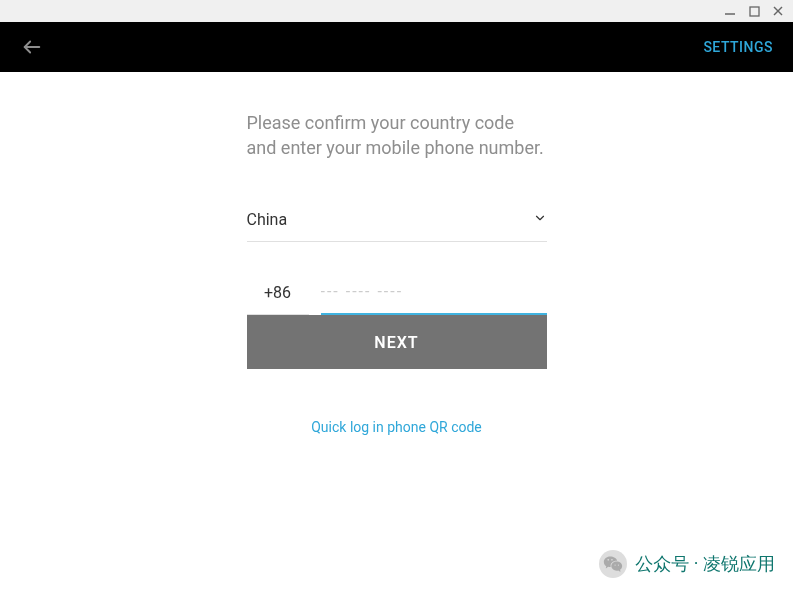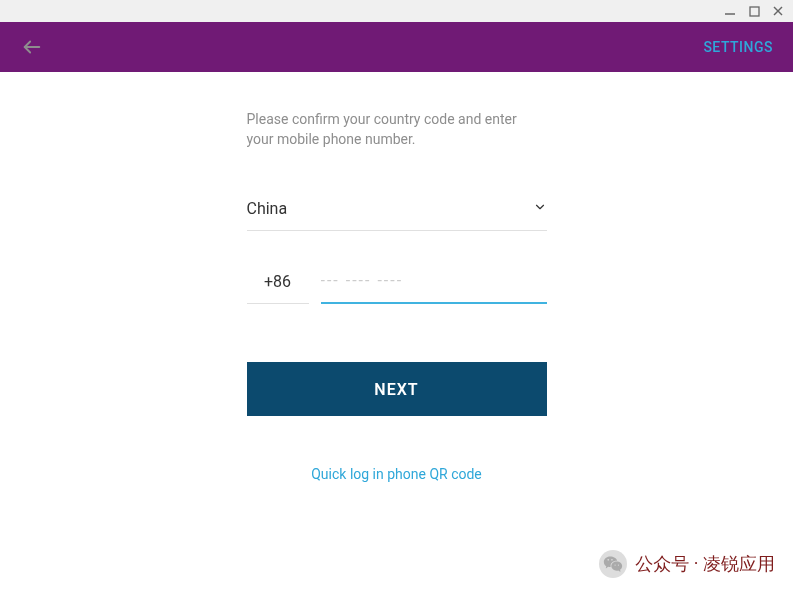--- a/index.html
+++ b/index.html
@@ -36,21 +36,21 @@
       cursor: pointer;
       color: #666;
     }
     
     .header {
       height: 50px;
       display: flex;
       justify-content: space-between;
       align-items: center;
       padding: 0 20px;
-      background: #701a75;
+      background: #000000;
     }
     
     .back-btn {
       width: 24px;
       height: 24px;
       display: flex;
       align-items: center;
       justify-content: center;
       cursor: pointer;
       color: #8e8e8e;
@@ -70,21 +70,21 @@
     }
     
     .title {
       font-size: 20px;
       font-weight: 600;
       color: #222;
       margin-bottom: 14px;
     }
     
     .subtitle {
-      font-size: 14px;
+      font-size: 18px;
       color: #8e8e8e;
       line-height: 1.4;
       margin-bottom: 50px;
     }
     
     .country-select {
       display: flex;
       justify-content: space-between;
       align-items: flex-start;
       padding-bottom: 12px;
@@ -98,21 +98,20 @@
       color: #333;
     }
     
     .chevron {
       color: #8e8e8e;
     }
     
     .phone-row {
       display: flex;
       gap: 12px;
-      margin-bottom: 58px;
     }
     
     .country-code {
       width: 62px;
       text-align: center;
       padding-bottom: 12px;
       border-bottom: 1px solid #e0e0e0;
       font-size: 16px;
       color: #333;
       border-top: none;
@@ -135,21 +134,21 @@
     }
     
     .phone-input::placeholder {
       color: #ccc;
       letter-spacing: 2px;
     }
     
     .next-btn {
       width: 100%;
       height: 54px;
-      background: #0c4a6e;
+      background: #737373;
       color: #ffffff;
       border: none;
       font-size: 16px;
       font-weight: 600;
       letter-spacing: 1px;
       cursor: pointer;
     }
     
     .qr-link {
       text-align: center;
@@ -159,21 +158,21 @@
       cursor: pointer;
     }
     
     .watermark {
       position: absolute;
       bottom: 14px;
       right: 18px;
       display: flex;
       align-items: center;
       gap: 8px;
-      color: #7f1d1d;
+      color: #0f766e;
       font-size: 18px;
     }
     
     .watermark-icon {
       width: 28px;
       height: 28px;
       border-radius: 50%;
       background: #ddd;
       display: flex;
       align-items: center;

